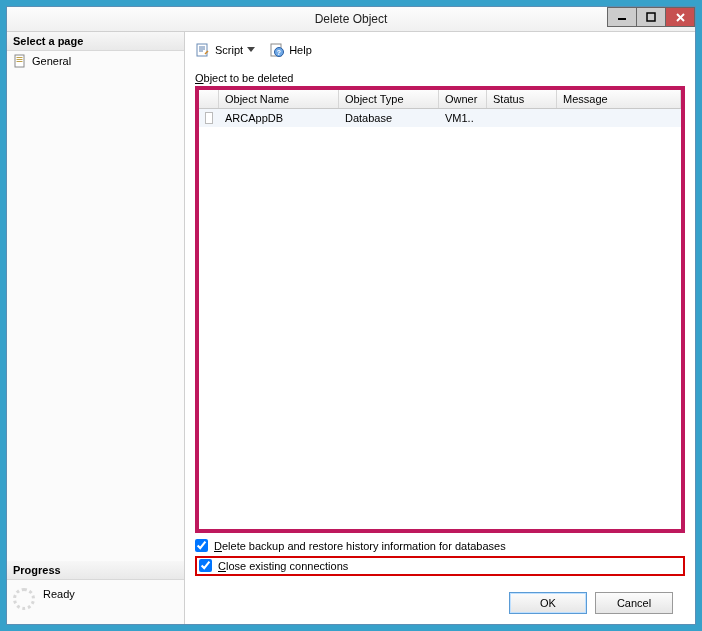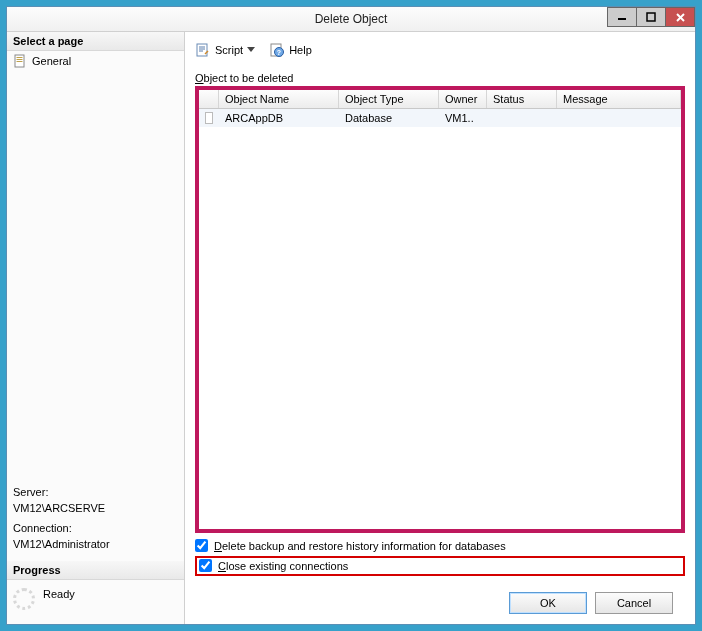--- a/index.html
+++ b/index.html
@@ -220,26 +220,20 @@
                 <rect x="3.5" y="3" width="6" height="1" fill="#bfa14a"></rect>
                 <rect x="3.5" y="5" width="6" height="1" fill="#bfa14a"></rect>
                 <rect x="3.5" y="7" width="6" height="1" fill="#bfa14a"></rect>
               </svg>
           </span>
           <span>General</span>
         </div>
 
         <div class="spacer"></div>
 
-        <div class="conn-block">
-          <div class="conn-label">Server:</div>
-          <div class="conn-value">VM12\ARCSERVE</div>
-          <div class="conn-label">Connection:</div>
-          <div class="conn-value">VM12\Administrator</div>
-        </div>
 
         <div class="section-header">Progress</div>
         <div class="progress-block">
           <div class="spinner"></div>
           <div>Ready</div>
         </div>
       </div>
 
       <div class="right-pane">
         <div class="toolbar">

